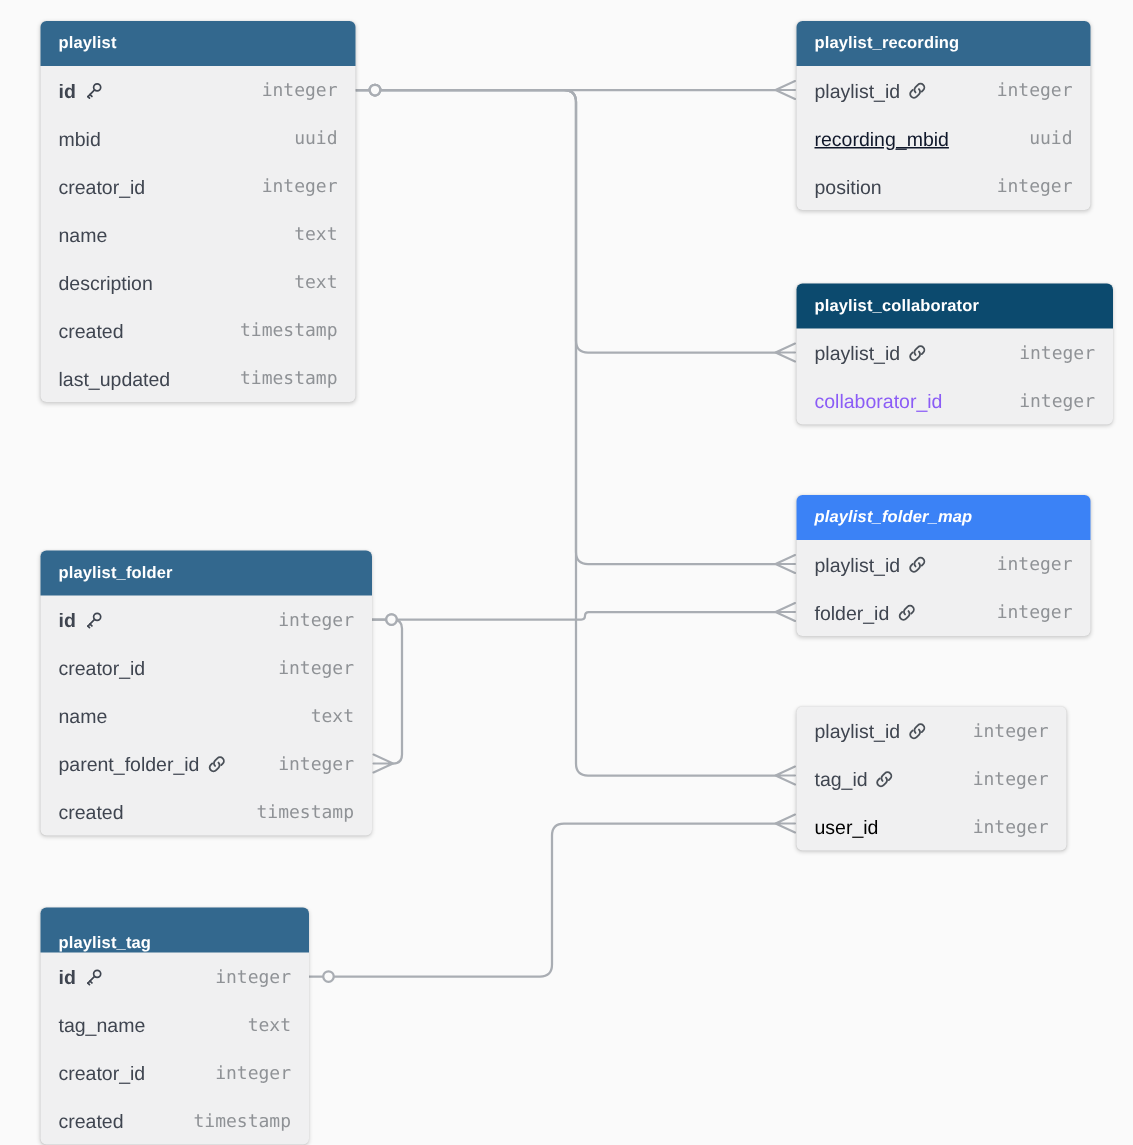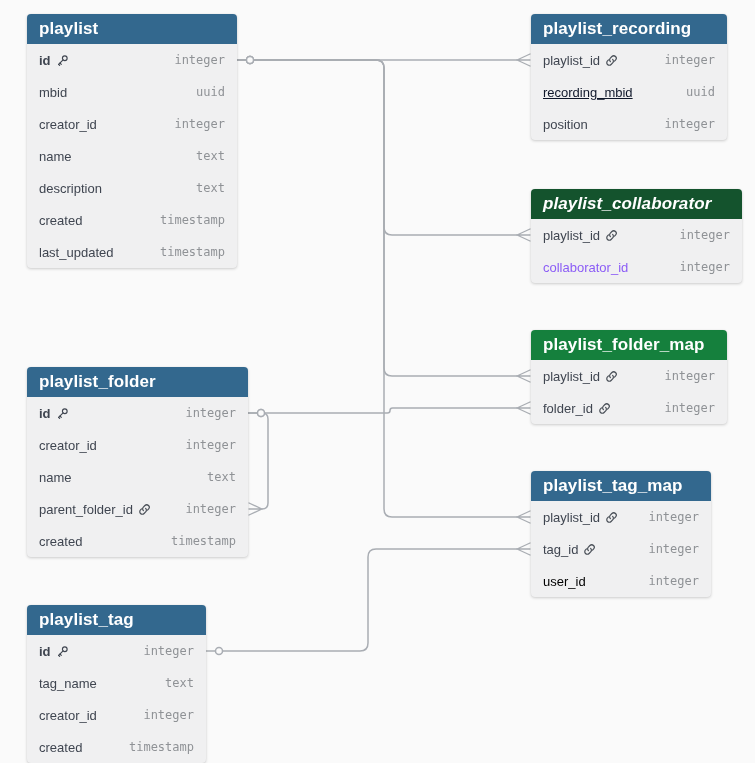--- a/index.html
+++ b/index.html
@@ -15,21 +15,21 @@
     position:absolute;
     border-radius:4px;
     background:#f0f0f1;
     box-shadow:0 1px 3px rgba(0,0,0,.18), 0 0 1px rgba(0,0,0,.08);
   }
   .db-header{
     height:30px;
     border-radius:4px 4px 0 0;
     display:flex;align-items:center;
     padding:0 12px;box-sizing:border-box;
-    color:#fff;font-weight:bold;font-size:17px;
+    color:#fff;font-weight:bold;font-size:11px;
     letter-spacing:.1px;
     cursor:move;
   }
   .db-row{
     height:32px;
     display:flex;align-items:center;justify-content:space-between;
     padding:0 12px;box-sizing:border-box;
   }
   .col-name{
     font-size:13px;color:#3f4550;
@@ -150,21 +150,21 @@
           <span class="col-type" style="color: rgb(143, 146, 150);">uuid</span>
         </div>
         <div class="db-row">
           <span class="col-name" style="color: rgb(63, 69, 80);">
             <span>position</span>
           </span>
           <span class="col-type" style="color: rgb(143, 146, 150);">integer</span>
         </div>
       </div>
       <div class="db-table" style="left: 531px; top: 189px; width: 211px; background: rgb(240, 240, 241);">
-        <div class="db-header" style="background: #14532d; font-style: italic;">
+        <div class="db-header" style="background: #0c4a6e;">
           <span style="color: rgb(255, 255, 255);">playlist_collaborator</span>
         </div>
         <div class="db-row">
           <span class="col-name" style="color: rgb(63, 69, 80);">
             <span>playlist_id</span>
             <span class="key-ic">
               <svg width="13" height="13" viewBox="0 0 16 16" fill="none" stroke="#4a5058" stroke-width="1.5" stroke-linecap="round" stroke-linejoin="round">
                 <path d="M6.6 9.4 a3.1 3.1 0 0 1 0 -4.4 L8.5 3.1 a3.1 3.1 0 0 1 4.4 4.4 L11.7 8.7"></path>
                 <path d="M9.4 6.6 a3.1 3.1 0 0 1 0 4.4 L7.5 12.9 a3.1 3.1 0 0 1 -4.4 -4.4 L4.3 7.3"></path>
               </svg>
@@ -173,21 +173,21 @@
           <span class="col-type" style="color: rgb(143, 146, 150);">integer</span>
         </div>
         <div class="db-row">
           <span class="col-name" style="color: #8b5cf6;">
             <span>collaborator_id</span>
           </span>
           <span class="col-type" style="color: rgb(143, 146, 150);">integer</span>
         </div>
       </div>
       <div class="db-table" style="left: 531px; top: 330px; width: 196px; background: rgb(240, 240, 241);">
-        <div class="db-header" style="background: #15803d;">
+        <div class="db-header" style="background: #3b82f6; font-style: italic;">
           <span style="color: rgb(255, 255, 255);">playlist_folder_map</span>
         </div>
         <div class="db-row">
           <span class="col-name" style="color: rgb(63, 69, 80);">
             <span>playlist_id</span>
             <span class="key-ic">
               <svg width="13" height="13" viewBox="0 0 16 16" fill="none" stroke="#4a5058" stroke-width="1.5" stroke-linecap="round" stroke-linejoin="round">
                 <path d="M6.6 9.4 a3.1 3.1 0 0 1 0 -4.4 L8.5 3.1 a3.1 3.1 0 0 1 4.4 4.4 L11.7 8.7"></path>
                 <path d="M9.4 6.6 a3.1 3.1 0 0 1 0 4.4 L7.5 12.9 a3.1 3.1 0 0 1 -4.4 -4.4 L4.3 7.3"></path>
               </svg>
@@ -202,23 +202,20 @@
               <svg width="13" height="13" viewBox="0 0 16 16" fill="none" stroke="#4a5058" stroke-width="1.5" stroke-linecap="round" stroke-linejoin="round">
                 <path d="M6.6 9.4 a3.1 3.1 0 0 1 0 -4.4 L8.5 3.1 a3.1 3.1 0 0 1 4.4 4.4 L11.7 8.7"></path>
                 <path d="M9.4 6.6 a3.1 3.1 0 0 1 0 4.4 L7.5 12.9 a3.1 3.1 0 0 1 -4.4 -4.4 L4.3 7.3"></path>
               </svg>
             </span>
           </span>
           <span class="col-type" style="color: rgb(143, 146, 150);">integer</span>
         </div>
       </div>
       <div class="db-table" style="left: 531px; top: 471px; width: 180px; background: rgb(240, 240, 241);">
-        <div class="db-header" style="background: rgb(51, 104, 142);">
-          <span style="color: rgb(255, 255, 255);">playlist_tag_map</span>
-        </div>
         <div class="db-row">
           <span class="col-name" style="color: rgb(63, 69, 80);">
             <span>playlist_id</span>
             <span class="key-ic">
               <svg width="13" height="13" viewBox="0 0 16 16" fill="none" stroke="#4a5058" stroke-width="1.5" stroke-linecap="round" stroke-linejoin="round">
                 <path d="M6.6 9.4 a3.1 3.1 0 0 1 0 -4.4 L8.5 3.1 a3.1 3.1 0 0 1 4.4 4.4 L11.7 8.7"></path>
                 <path d="M9.4 6.6 a3.1 3.1 0 0 1 0 4.4 L7.5 12.9 a3.1 3.1 0 0 1 -4.4 -4.4 L4.3 7.3"></path>
               </svg>
             </span>
           </span>
@@ -286,21 +283,21 @@
           <span class="col-type" style="color: rgb(143, 146, 150);">integer</span>
         </div>
         <div class="db-row">
           <span class="col-name" style="color: rgb(63, 69, 80);">
             <span>created</span>
           </span>
           <span class="col-type" style="color: rgb(143, 146, 150);">timestamp</span>
         </div>
       </div>
       <div class="db-table" style="left: 27px; top: 605px; width: 179px; background: rgb(240, 240, 241);">
-        <div class="db-header" style="background: rgb(51, 104, 142);">
+        <div class="db-header" style="background: rgb(51, 104, 142); align-items: flex-end;">
           <span style="color: rgb(255, 255, 255);">playlist_tag</span>
         </div>
         <div class="db-row">
           <span class="col-name pk" style="color: rgb(63, 69, 80);">
             <span>id</span>
             <span class="key-ic">
               <svg width="13" height="13" viewBox="0 0 16 16" fill="none" stroke="#3f4550" stroke-width="1.4" stroke-linecap="round" stroke-linejoin="round">
                 <circle cx="10.8" cy="5.2" r="2.9"></circle>
                 <path d="M8.7 7.3 L3.2 12.8"></path>
                 <path d="M4.9 11.1 L6.5 12.7"></path>

